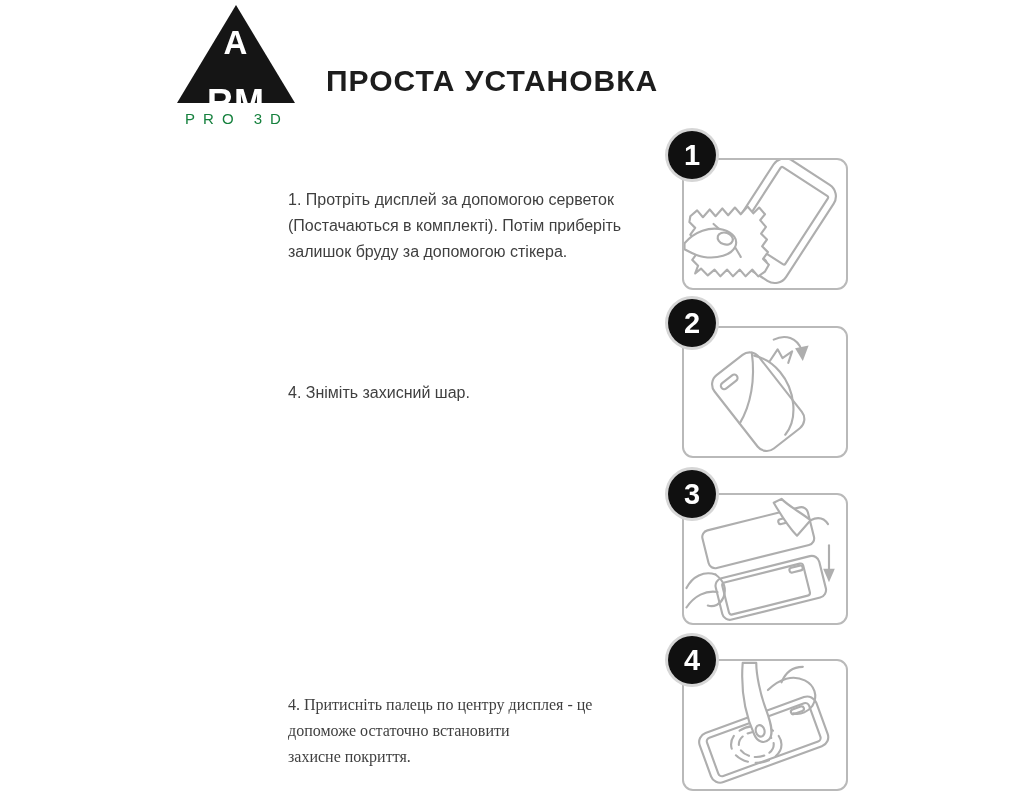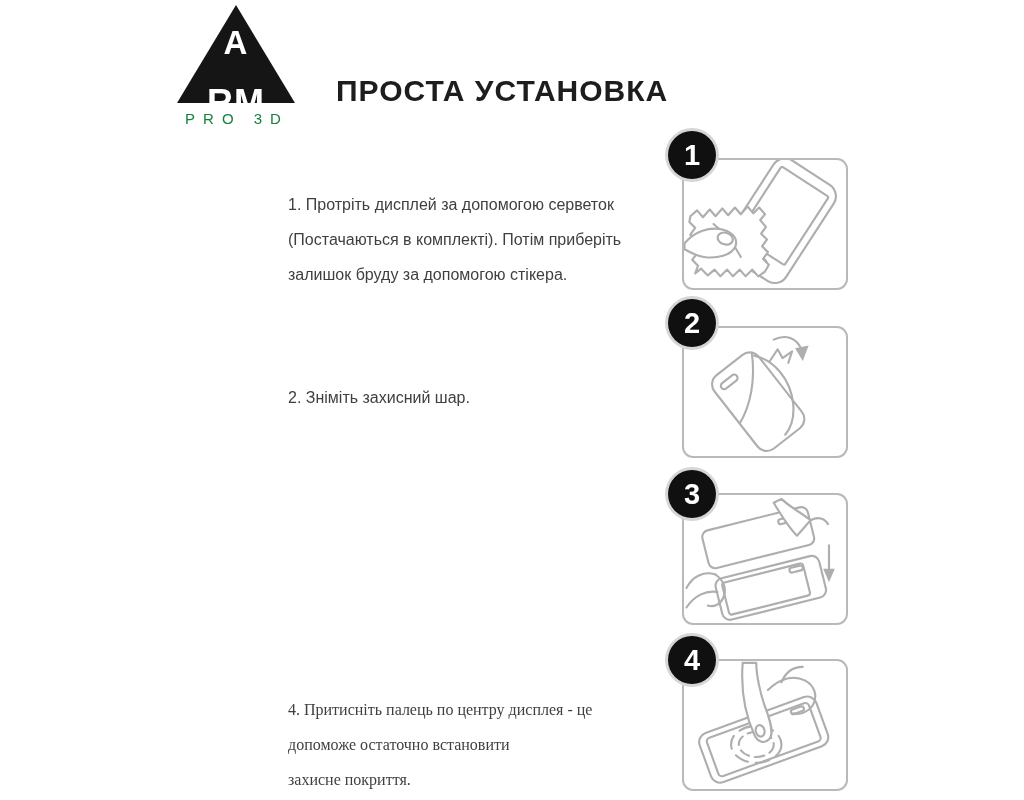--- a/index.html
+++ b/index.html
@@ -19,27 +19,27 @@
   .logo-tri .tri-rm{
     position:absolute;top:56px;left:0;width:100%;text-align:center;
     color:#ffffff;font-size:36px;font-weight:bold;line-height:1;letter-spacing:1px;margin-top:24px;
   }
   .logo-sub{
     position:absolute;left:170px;top:110px;width:134px;text-align:center;
     font-size:15px;letter-spacing:8px;color:#15803d;font-weight:normal;white-space:nowrap;
   }
   
   .title{
-    position:absolute;left:318px;top:56px;margin:18px;
+    position:absolute;left:318px;top:56px;margin:8px;
     font-size:30px;font-weight:bold;letter-spacing:1px;color:#1d1d1d;white-space:nowrap;
   }
   
   .step-text{
     position:absolute;left:288px;width:400px;
-    font-size:16px;line-height:35px;color:#3f3f3f;white-space:pre-line;
+    font-size:16px;line-height:26px;color:#3f3f3f;white-space:pre-line;
   }
   .st1{top:187px;} .st2{top:380px;} .st3{top:523px;} .st4{top:692px;font-family:Liberation Serif, serif;}
   
   .badge{
     position:absolute;left:668px;width:48px;height:48px;border-radius:50%;
     background:#101010;box-shadow:0 0 0 3px #d6d6d6;
     display:flex;align-items:center;justify-content:center;
     color:#ffffff;font-size:29px;font-weight:bold;z-index:2;
   }
   .b1{top:131px;} .b2{top:299px;} .b3{top:470px;} .b4{top:636px;}
@@ -62,21 +62,21 @@
       <div class="tri-rm">RM</div>
     </div>
     <div class="logo-sub">PRO 3D</div>
   </div>
 
   <h1 class="title">ПРОСТА УСТАНОВКА</h1>
 
   <div class="step-text st1">1. Протріть дисплей за допомогою серветок
 (Постачаються в комплекті). Потім приберіть
 залишок бруду за допомогою стікера.</div>
-  <div class="step-text st2">2. Зніміть захисний шар.</div>
+  <div class="step-text st2">4. Зніміть захисний шар.</div>
   <div class="step-text st4">4. Притисніть палець по центру дисплея - це
 допоможе остаточно встановити
 захисне покриття.</div>
 
   <div class="badge b1">
       <span>1</span>
     </div>
   <div class="badge b2">
       <span>2</span>
     </div>

